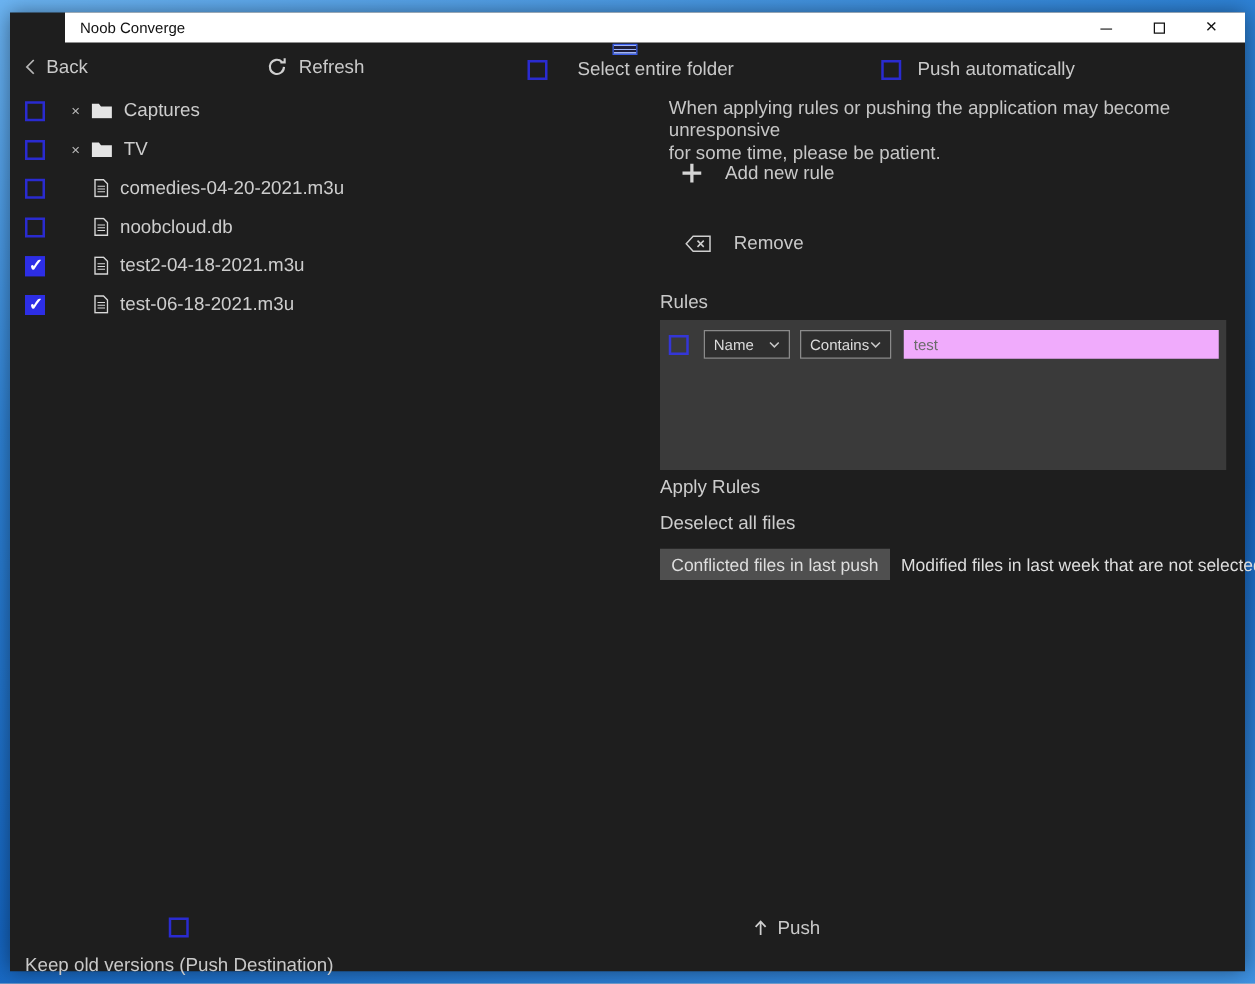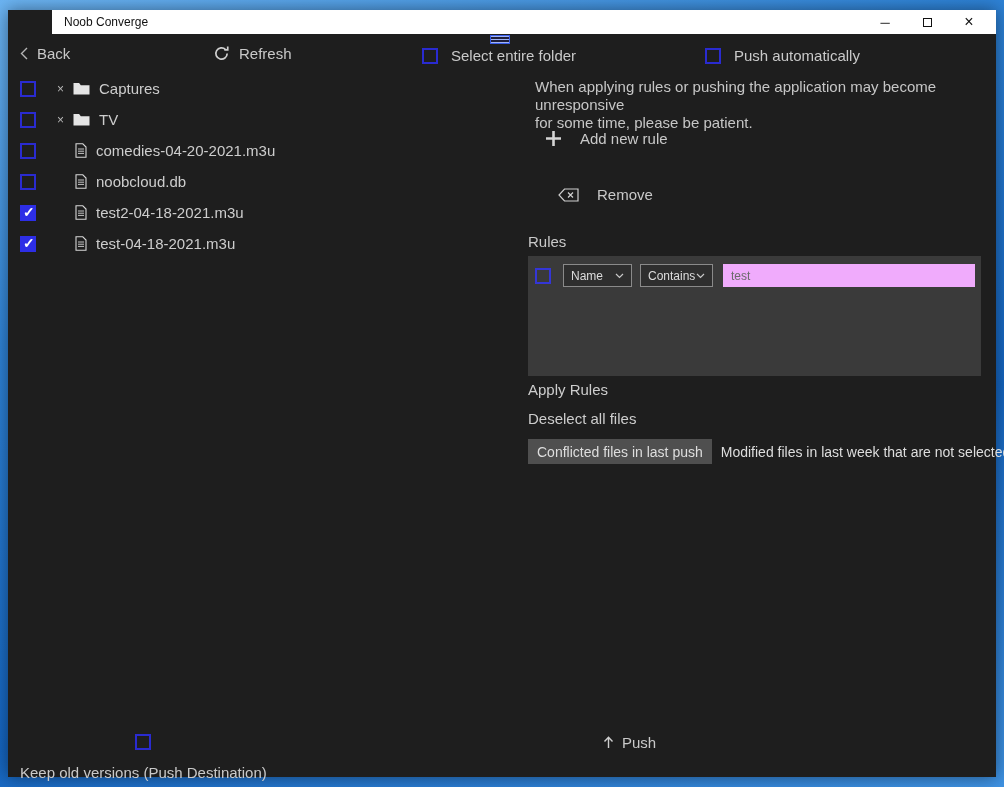--- a/index.html
+++ b/index.html
@@ -44,37 +44,37 @@
   .cb[data-checked="true"]::after {
     content: "✓"; position: absolute; left: 1px; top: -3px;
     color: #fff; font-size: 14px; font-weight: bold;
   }
 
   
   .toolbar { position: absolute; left: 0; top: 0; width: 100%; height: 44px; }
   .tb-item { position: absolute; display: flex; align-items: center; gap: 9px; cursor: pointer; }
   .tb-back { left: 12px; top: 11px; }
   .tb-refresh { left: 205px; top: 11px; }
-  .tb-selfolder { left: 414px; top: 13px; gap: 13px; align-items: center; }
+  .tb-selfolder { left: 414px; top: 13px; gap: 24px; align-items: center; }
   .tb-pushauto { left: 697px; top: 13px; gap: 13px; }
 
   
   .tree { position: absolute; left: 0; top: 39px; width: 508px; }
   .trow { display: flex; align-items: center; height: 31px; padding-left: 12px; color: #cdcdcd; }
   .expander { margin-left: 18px; width: 13px; text-align: center; font-size: 12px; color: #b8b8b8; cursor: pointer; }
   .folder-ic { margin-left: 6px; display: inline-flex; }
   .file-ic { margin-left: 39px; display: inline-flex; }
   .trow .lbl { margin-left: 9px; }
 
   
   .rpanel { position: absolute; left: 520px; top: 44px; width: 455px; }
   .warning { position: absolute; left: 7px; top: 0; width: 445px; font-size: 15px; line-height: 18px; color: #c6c6c6; }
   .action-row { position: absolute; display: flex; align-items: center; gap: 18px; cursor: pointer; }
   .act-add { left: 17px; top: 52px; }
-  .act-remove { left: 30px; top: 108px; }
+  .act-remove { left: 20px; top: 108px; }
   .rules-heading { position: absolute; left: 0; top: 155px; }
   .rules-box { position: absolute; left: 0; top: 178px; width: 453px; height: 120px; background: #3a3a3a; }
   .rule-row { display: flex; align-items: center; padding: 8px 6px 0 7px; gap: 0; }
   .rule-cb { border-color: #3436d6; }
   .dd {
     height: 23px; background: #2e2e2e; border: 1px solid #8a8a8a; color: #dcdcdc;
     display: flex; align-items: center; justify-content: space-between;
     font-size: 12px; padding: 0 7px; cursor: pointer;
   }
   .dd-field { width: 69px; margin-left: 12px; }
@@ -213,21 +213,21 @@
         </div>
 
         <div class="trow">
           <span class="cb" data-checked="true"></span>
           <span class="ic file-ic">
             <svg width="12" height="15" viewBox="0 0 12 15">
                 <path d="M1 .8 h6.8 L11 4 v10.2 H1 z" fill="none" stroke="#d8d8d8" stroke-width="1.1"></path>
                 <path d="M3 6 h6 M3 8.2 h6 M3 10.4 h6" stroke="#d8d8d8" stroke-width="0.9"></path>
               </svg>
           </span>
-          <span class="lbl">test-04-18-2021.m3u</span>
+          <span class="lbl">test-06-18-2021.m3u</span>
         </div>
 
       </div>
 
       <div class="rpanel">
 
         <div class="warning">
           <span>When applying rules or pushing the application may become unresponsive</span><br>
           <span>for some time, please be patient.</span>
         </div>

